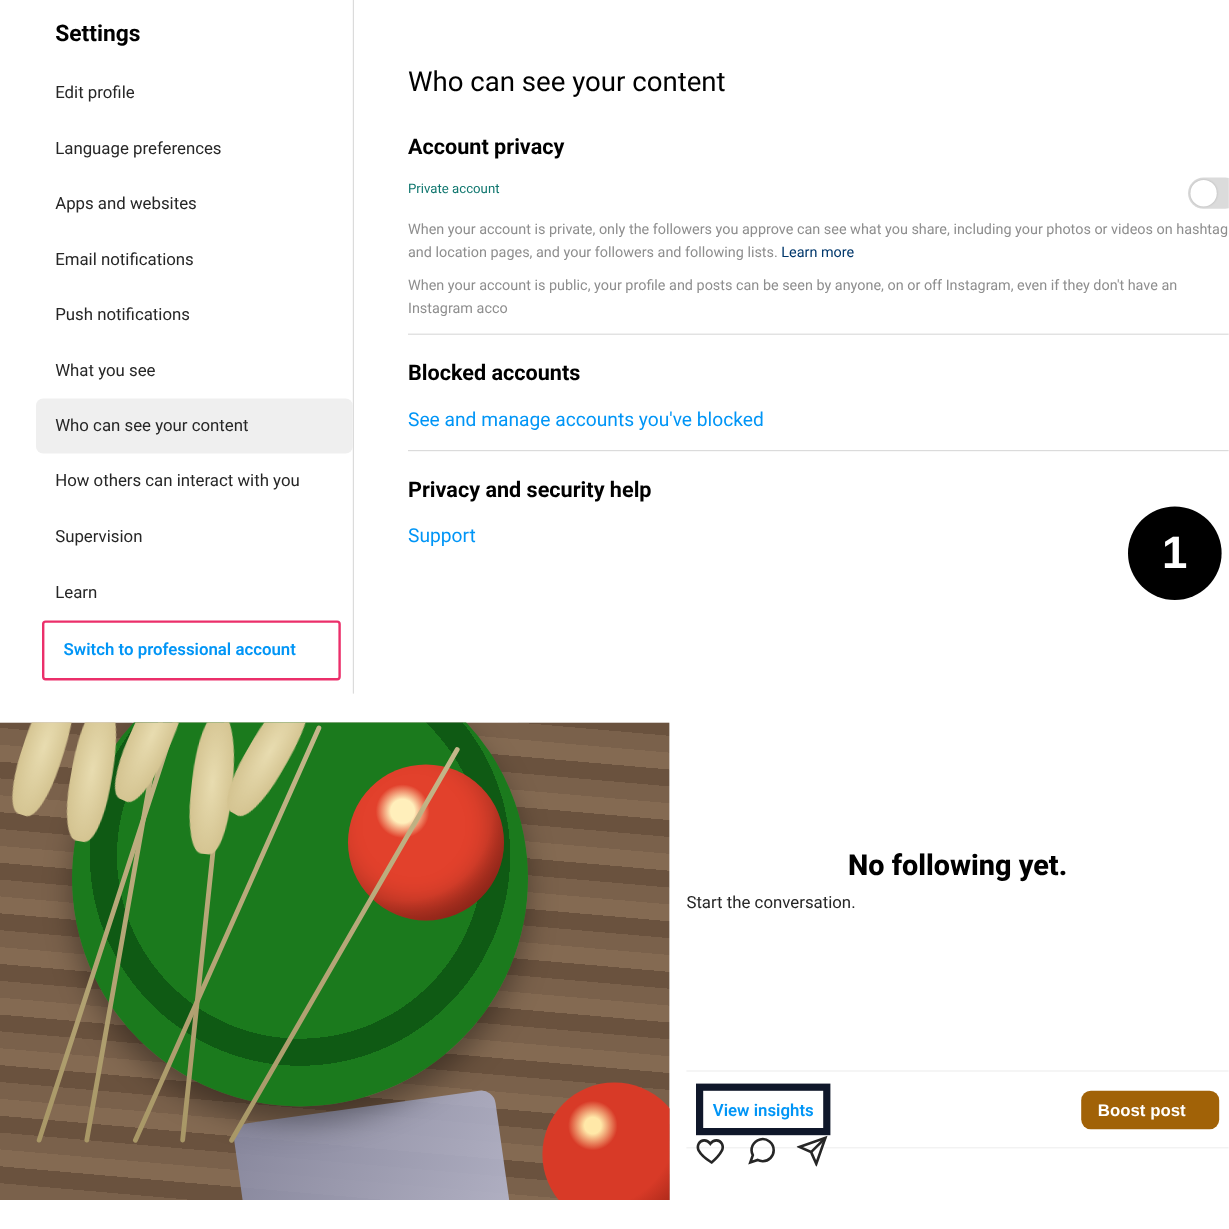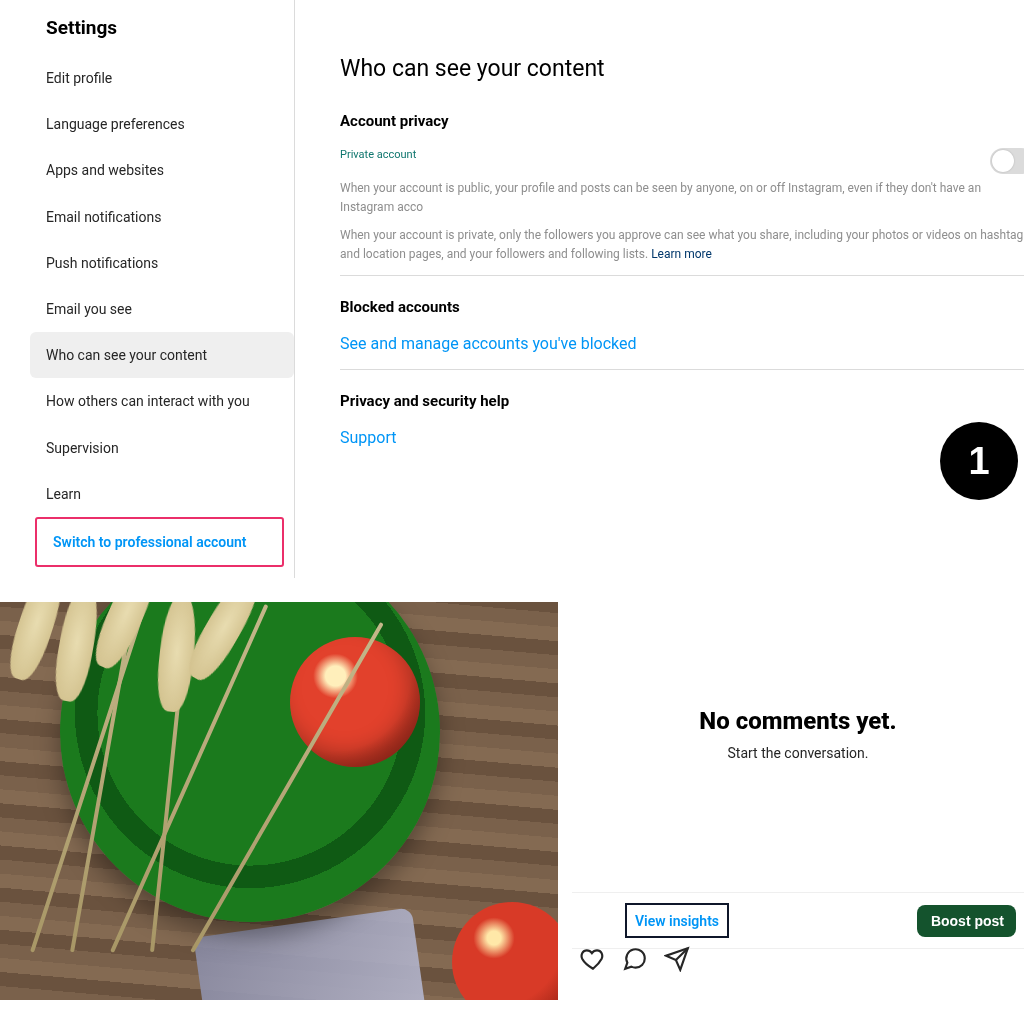--- a/index.html
+++ b/index.html
@@ -9,45 +9,45 @@
   .settings-wrap { position: absolute; top: 0; left: 0; width: 1024px; height: 578px; background: #fff; padding-left: 10px; }
   .sidebar { position: absolute; top: 0; left: 30px; width: 265px; height: 578px; border-right: 1px solid #dbdbdb; padding-top: 10px; }
   .sidebar-title { font-size: 19px; font-weight: 700; color: #000; padding: 6px 16px 16px 16px; }
   .sidebar-item { display: block; padding: 14px 16px; font-size: 14px; color: #262626; cursor: pointer; border-radius: 6px; line-height: 1.3; }
   .sidebar-item.active { background: #efefef; }
   .sidebar-item.switch { color: #0095f6; font-weight: 600; }
   .switch-box { margin: 0 10px 0 5px; border: 2px solid #eb2f6a; border-radius: 3px; }
 
   .main { position: absolute; top: 0; left: 340px; width: 684px; padding-top: 55px; }
   .main-title { font-size: 23px; color: #000; font-weight: 400; margin-bottom: 30px; }
-  .section-h { font-size: 15px; font-weight: 700; color: #000; margin: 0 0 18px 0; }
+  .section-h { font-size: 18px; font-weight: 700; color: #000; margin: 0 0 18px 0; }
   .row-label { font-size: 11px; color: #0f766e; margin-bottom: 18px; }
   .desc { font-size: 12px; color: #8e8e8e; line-height: 1.55; margin-bottom: 10px; }
   .desc a { color: #00376b; text-decoration: none; }
   .link { color: #0095f6; font-size: 16px; text-decoration: none; display: inline-block; margin-bottom: 4px; }
   .hr { border: none; border-top: 1px solid #dbdbdb; margin: 12px 0 22px 0; }
 
   .toggle { position: absolute; right: -10px; top: 148px; width: 44px; height: 26px; border-radius: 20px; background: #dbdbdb; }
   .toggle .knob { position: absolute; left: 2px; top: 2px; width: 22px; height: 22px; background: #fff; border-radius: 50%; box-shadow: 0 0 2px rgba(0,0,0,.2); }
 
   .step-badge { position: absolute; width: 78px; height: 78px; border-radius: 50%; background: #000; color: #fff; font-weight: 700; font-size: 38px; display: flex; align-items: center; justify-content: center; font-family: Arial, sans-serif; }
   .badge-1 { right: 6px; top: 422px; }
 
   
   .post-wrap { position: absolute; top: 602px; left: 0; width: 1024px; height: 398px; background: #fff; }
   .post-image { position: absolute; top: 0; left: 0; width: 558px; height: 398px; overflow: hidden; }
   .post-side { position: absolute; top: 0; left: 572px; width: 452px; height: 398px; }
 
   .no-comments-h { font-size: 24px; font-weight: 800; text-align: center; margin-top: 105px; }
-  .no-comments-sub { font-size: 14px; text-align: center; color: #262626; margin-top: 10px; }
+  .no-comments-sub { font-size: 14px; text-align: left; color: #262626; margin-top: 10px; }
 
   .insights-bar { position: absolute; left: 0; right: 0; top: 290px; border-top: 1px solid #efefef; border-bottom: 1px solid #efefef; padding: 10px 8px; display: flex; align-items: center; justify-content: space-between; }
-  .view-insights-box { border: 2px solid #0f172a; padding: 6px 8px; margin-left: 45px; }
+  .view-insights-box { border: 6px solid #0f172a; padding: 6px 8px; }
   .view-insights-link { color: #0095f6; font-weight: 600; font-size: 14px; text-decoration: none; }
-  .boost-btn { background: #14532d; color: #fff; font-weight: 600; border: none; border-radius: 8px; padding: 8px 12px 8px 14px; font-size: 14px; cursor: pointer; }
+  .boost-btn { background: #a16207; color: #fff; font-weight: 600; border: none; border-radius: 8px; padding: 8px 28px 8px 14px; font-size: 14px; cursor: pointer; }
 
   .action-row { position: absolute; left: 8px; top: 344px; display: flex; gap: 16px; align-items: center; }
   .action-row svg { width: 26px; height: 26px; }
 
   
   .wood { position:absolute; inset:0; background: repeating-linear-gradient(5deg,#7a614b 0 14px,#6a523e 14px 28px,#846a52 28px 42px); }
   .plate { position:absolute; left:60px; top:-60px; width:380px; height:380px; border-radius:50%; background: radial-gradient(circle at 50% 45%, #1b7a1d 0 54%, #0f5a14 54% 62%, #1b7a1d 62% 100%); box-shadow: 0 14px 24px rgba(0,0,0,.35); }
   .apple1 { position:absolute; left:290px; top:35px; width:130px; height:130px; border-radius:50%; background: radial-gradient(circle at 35% 30%, #ffefbb 0 8%, #e2412c 18% 60%, #8e1f12 100%); box-shadow: inset -10px -14px 20px rgba(0,0,0,.25); }
   .apple2 { position:absolute; left:452px; top:300px; width:120px; height:120px; border-radius:50%; background: radial-gradient(circle at 35% 30%, #ffe8a8 0 6%, #d83a27 18% 60%, #7d180d 100%); }
   .grass { position:absolute; left:-40px; top:-30px; width:320px; height:430px; pointer-events:none; }
@@ -61,40 +61,40 @@
 <div class="settings-wrap">
 
   <div class="sidebar">
     <div class="sidebar-title">Settings</div>
 
     <div class="sidebar-item">Edit profile</div>
     <div class="sidebar-item">Language preferences</div>
     <div class="sidebar-item">Apps and websites</div>
     <div class="sidebar-item">Email notifications</div>
     <div class="sidebar-item">Push notifications</div>
-    <div class="sidebar-item">Email you see</div>
+    <div class="sidebar-item">What you see</div>
     <div class="sidebar-item active">Who can see your content</div>
     <div class="sidebar-item">How others can interact with you</div>
     <div class="sidebar-item">Supervision</div>
     <div class="sidebar-item">Learn</div>
 
     <div class="switch-box">
       <div class="sidebar-item switch">Switch to professional account</div>
     </div>
   </div>
 
   <div class="main">
     <div class="main-title">Who can see your content</div>
 
     <div class="section-h">Account privacy</div>
     <div class="row-label">Private account</div>
-    <div class="desc">When your account is public, your profile and posts can be seen by anyone, on or off Instagram, even if they don't have an Instagram acco</div>
     <div class="desc">
       <span>When your account is private, only the followers you approve can see what you share, including your photos or videos on hashtag and location pages, and your followers and following lists. </span><a href="#">Learn more</a>
     </div>
+    <div class="desc">When your account is public, your profile and posts can be seen by anyone, on or off Instagram, even if they don't have an Instagram acco</div>
 
     <hr class="hr">
 
     <div class="section-h">Blocked accounts</div>
     <a href="#" class="link">See and manage accounts you've blocked</a>
 
     <hr class="hr">
 
     <div class="section-h">Privacy and security help</div>
     <a href="#" class="link">Support</a>
@@ -123,21 +123,21 @@
       <div class="blade" style="left:230px;transform:rotate(30deg)"></div>
       <div class="tuft" style="left:60px;top:-10px;transform:rotate(18deg)"></div>
       <div class="tuft" style="left:100px;top:10px;transform:rotate(10deg)"></div>
       <div class="tuft" style="left:150px;top:-20px;transform:rotate(24deg)"></div>
       <div class="tuft" style="left:200px;top:20px;transform:rotate(6deg)"></div>
       <div class="tuft" style="left:248px;top:-6px;transform:rotate(30deg)"></div>
     </div>
   </div>
 
   <div class="post-side">
-    <div class="no-comments-h">No comments yet.</div>
+    <div class="no-comments-h">No following yet.</div>
     <div class="no-comments-sub">Start the conversation.</div>
 
     <div class="insights-bar">
       <span class="view-insights-box">
         <a href="#" class="view-insights-link">View insights</a>
       </span>
       <button class="boost-btn">Boost post</button>
     </div>
 
     <div class="action-row">

